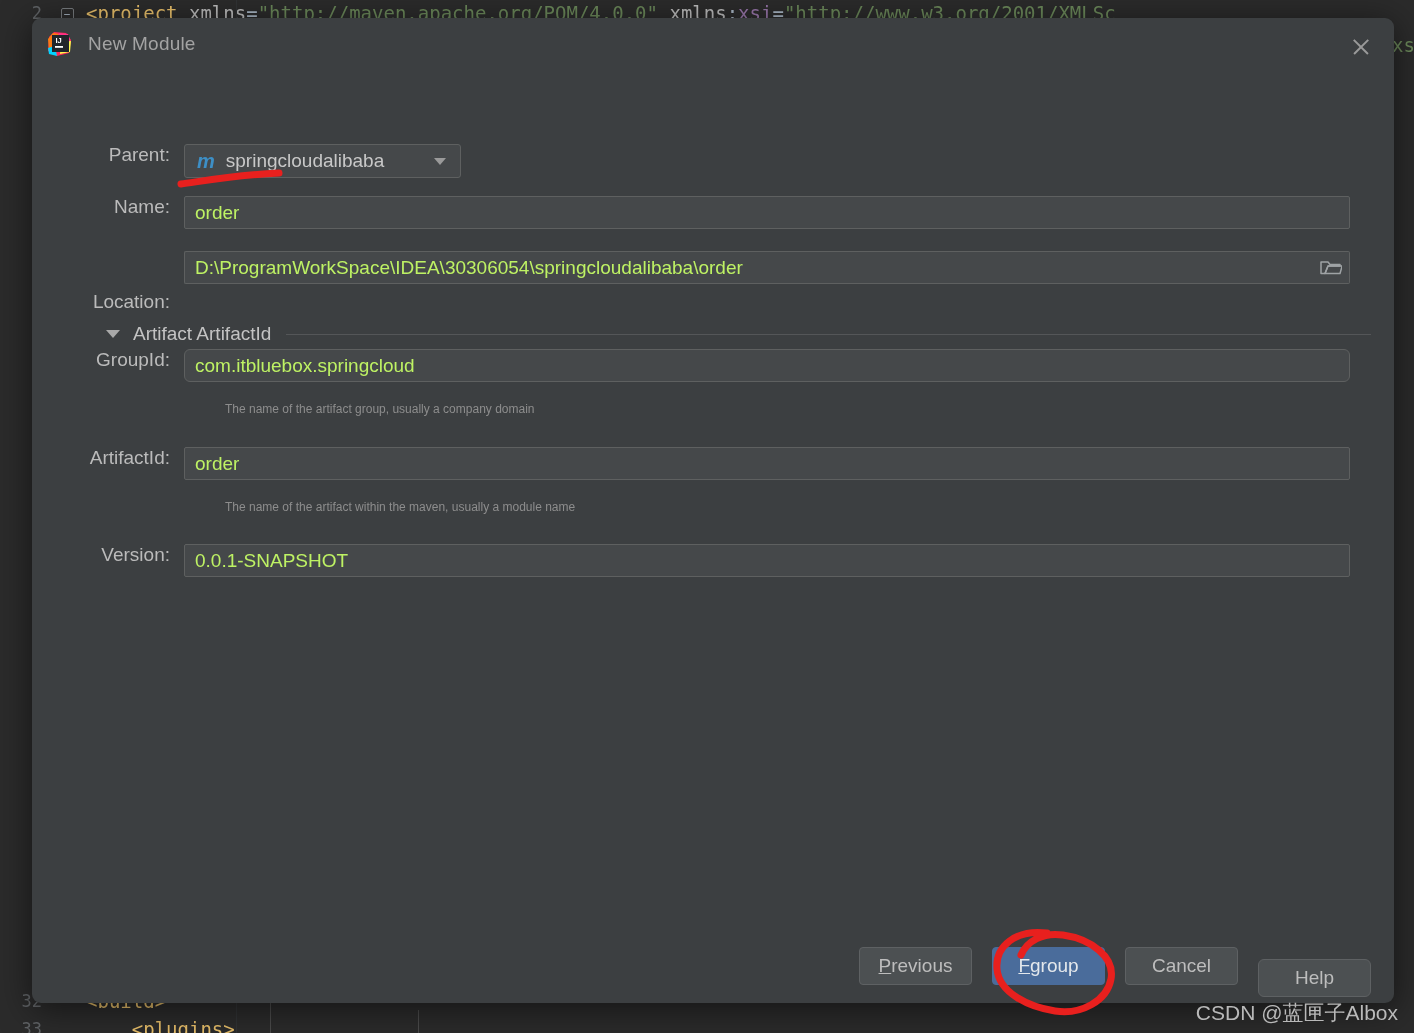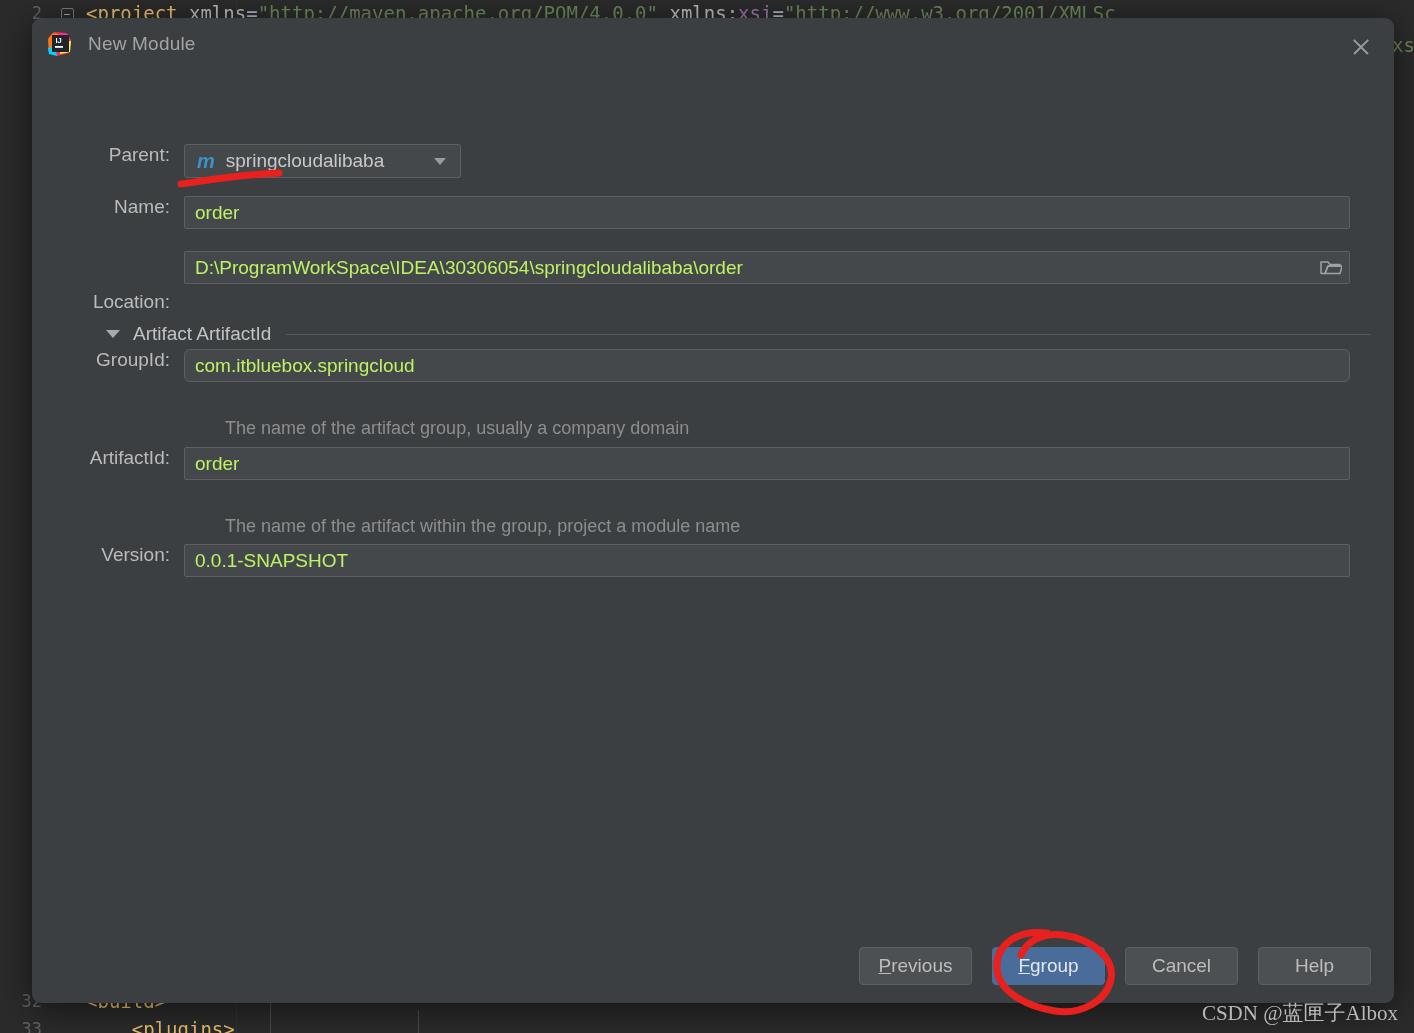--- a/index.html
+++ b/index.html
@@ -208,23 +208,22 @@
   }
   .section-rule {
     height: 1px;
     background: #545658;
     flex: 1;
     margin-left: 15px;
   }
 
   .hint-text {
     position: absolute;
-    font-size: 18px;
+    font-size: 12px;
     color: #8d8d8d;
-    margin-top: 16px;
   }
 
   
   .dialog-footer {
     position: absolute;
     left: 0; right: 0; bottom: 0;
     height: 55px;
   }
   .dlg-button {
     position: absolute;
@@ -252,21 +251,21 @@
     position: absolute;
     pointer-events: none;
   }
 
   
   .watermark {
     position: absolute;
     right: 16px; bottom: 6px;
     font-size: 21px;
     color: #b9b9b9;
-    font-family: Liberation Serif, serif;
+    font-family: Liberation Sans, sans-serif;
     white-space: nowrap;
   }
 </style>
 </head>
 <body>
 
 <div id="ide-root">
 
   <div class="editor-surface">
 
@@ -359,42 +358,42 @@
         </span>
       </div>
       <div class="hint-text" style="left:193px; top:332px;">The name of the artifact group, usually a company domain</div>
 
       <div class="form-row" style="left:0px; top:377px;">
         <span class="field-label" style="width:152px;">ArtifactId:</span>
         <span class="text-input" style="width:1166px;">
           <span>order</span>
         </span>
       </div>
-      <div class="hint-text" style="left:193px; top:430px;">The name of the artifact within the group, project a module name</div>
+      <div class="hint-text" style="left:193px; top:430px;">The name of the artifact within the maven, usually a module name</div>
 
       <div class="form-row" style="left:0px; top:474px;">
         <span class="field-label" style="width:152px;">Version:</span>
         <span class="text-input" style="width:1166px;">
           <span>0.0.1-SNAPSHOT</span>
         </span>
       </div>
 
     </div>
 
     <div class="dialog-footer">
       <span class="dlg-button" style="left:827px; bottom:18px; width:113px;">
         <span class="mnemonic">P</span>
           <span>revious</span>
       </span>
       <span class="dlg-button primary" style="left:960px; bottom:18px; width:113px;">
         <span class="mnemonic">F</span>
           <span>group</span>
       </span>
       <span class="dlg-button" style="left:1093px; bottom:18px; width:113px;">Cancel</span>
-      <span class="dlg-button" style="left:1226px; bottom:18px; width:113px;">Help</span>
+      <span class="dlg-button" style="left:1226px; bottom:6px; width:113px;border-radius:6px;">Help</span>
     </div>
 
   </div>
 
   <svg class="annotation" style="left:175px; top:162px; width:130px; height:30px;" viewBox="0 0 130 30">
     <path d="M6 22 C28 19, 60 13, 104 11" fill="none" stroke="#e8201e" stroke-width="7" stroke-linecap="round"></path>
   </svg>
 
   <svg class="annotation" style="left:985px; top:925px; width:140px; height:108px;" viewBox="0 0 140 108">
     <path d="M62 8 C30 4, 10 22, 12 44 C14 68, 44 82, 70 86 C96 90, 122 76, 126 54 C130 32, 106 14, 78 10 C58 7, 42 16, 36 30" fill="none" stroke="#e8201e" stroke-width="7" stroke-linecap="round" stroke-linejoin="round"></path>

